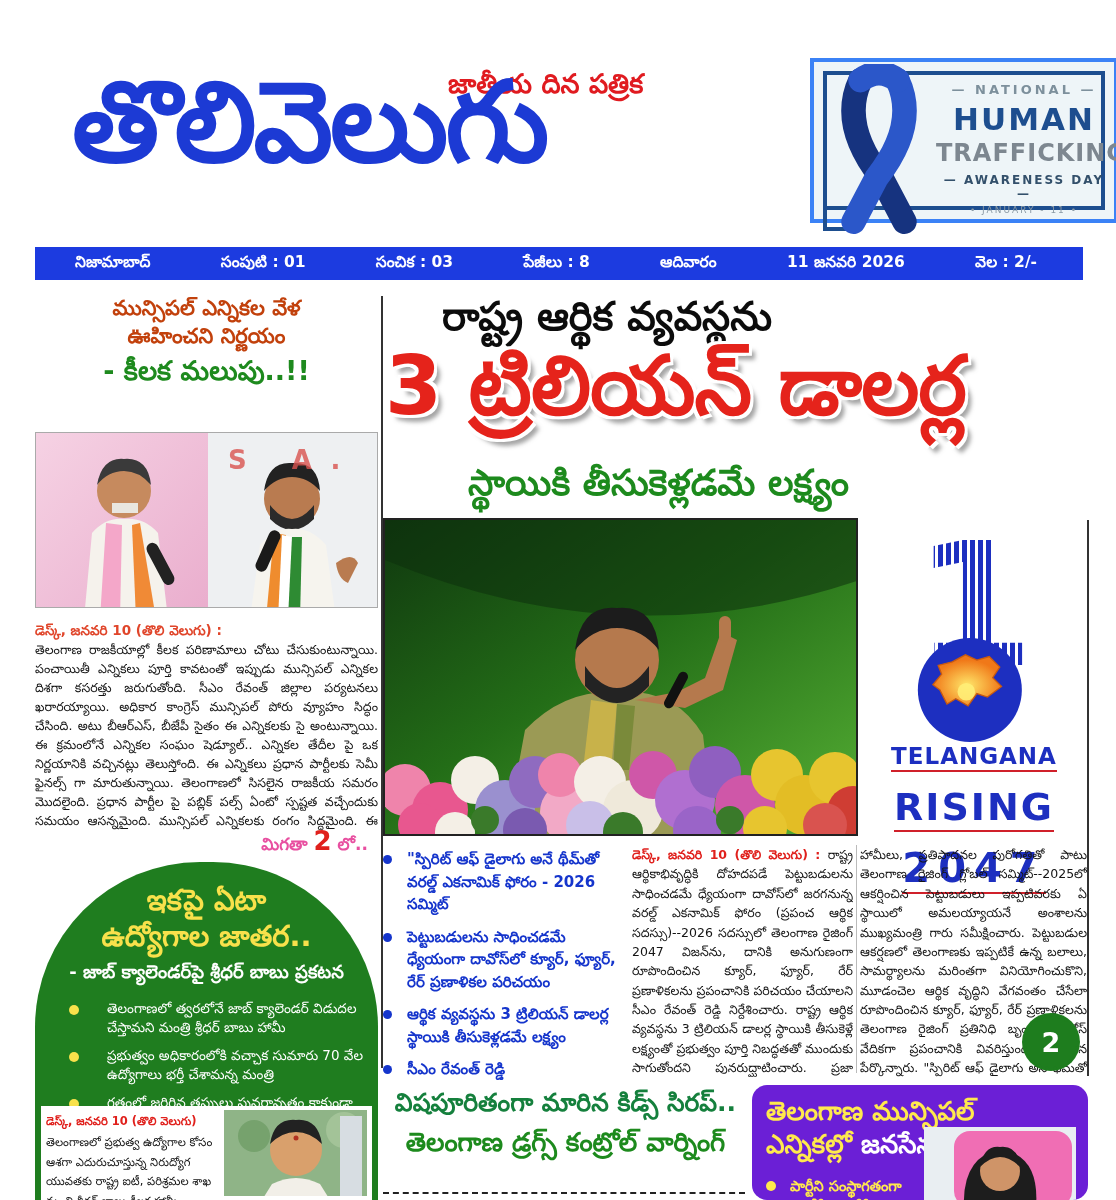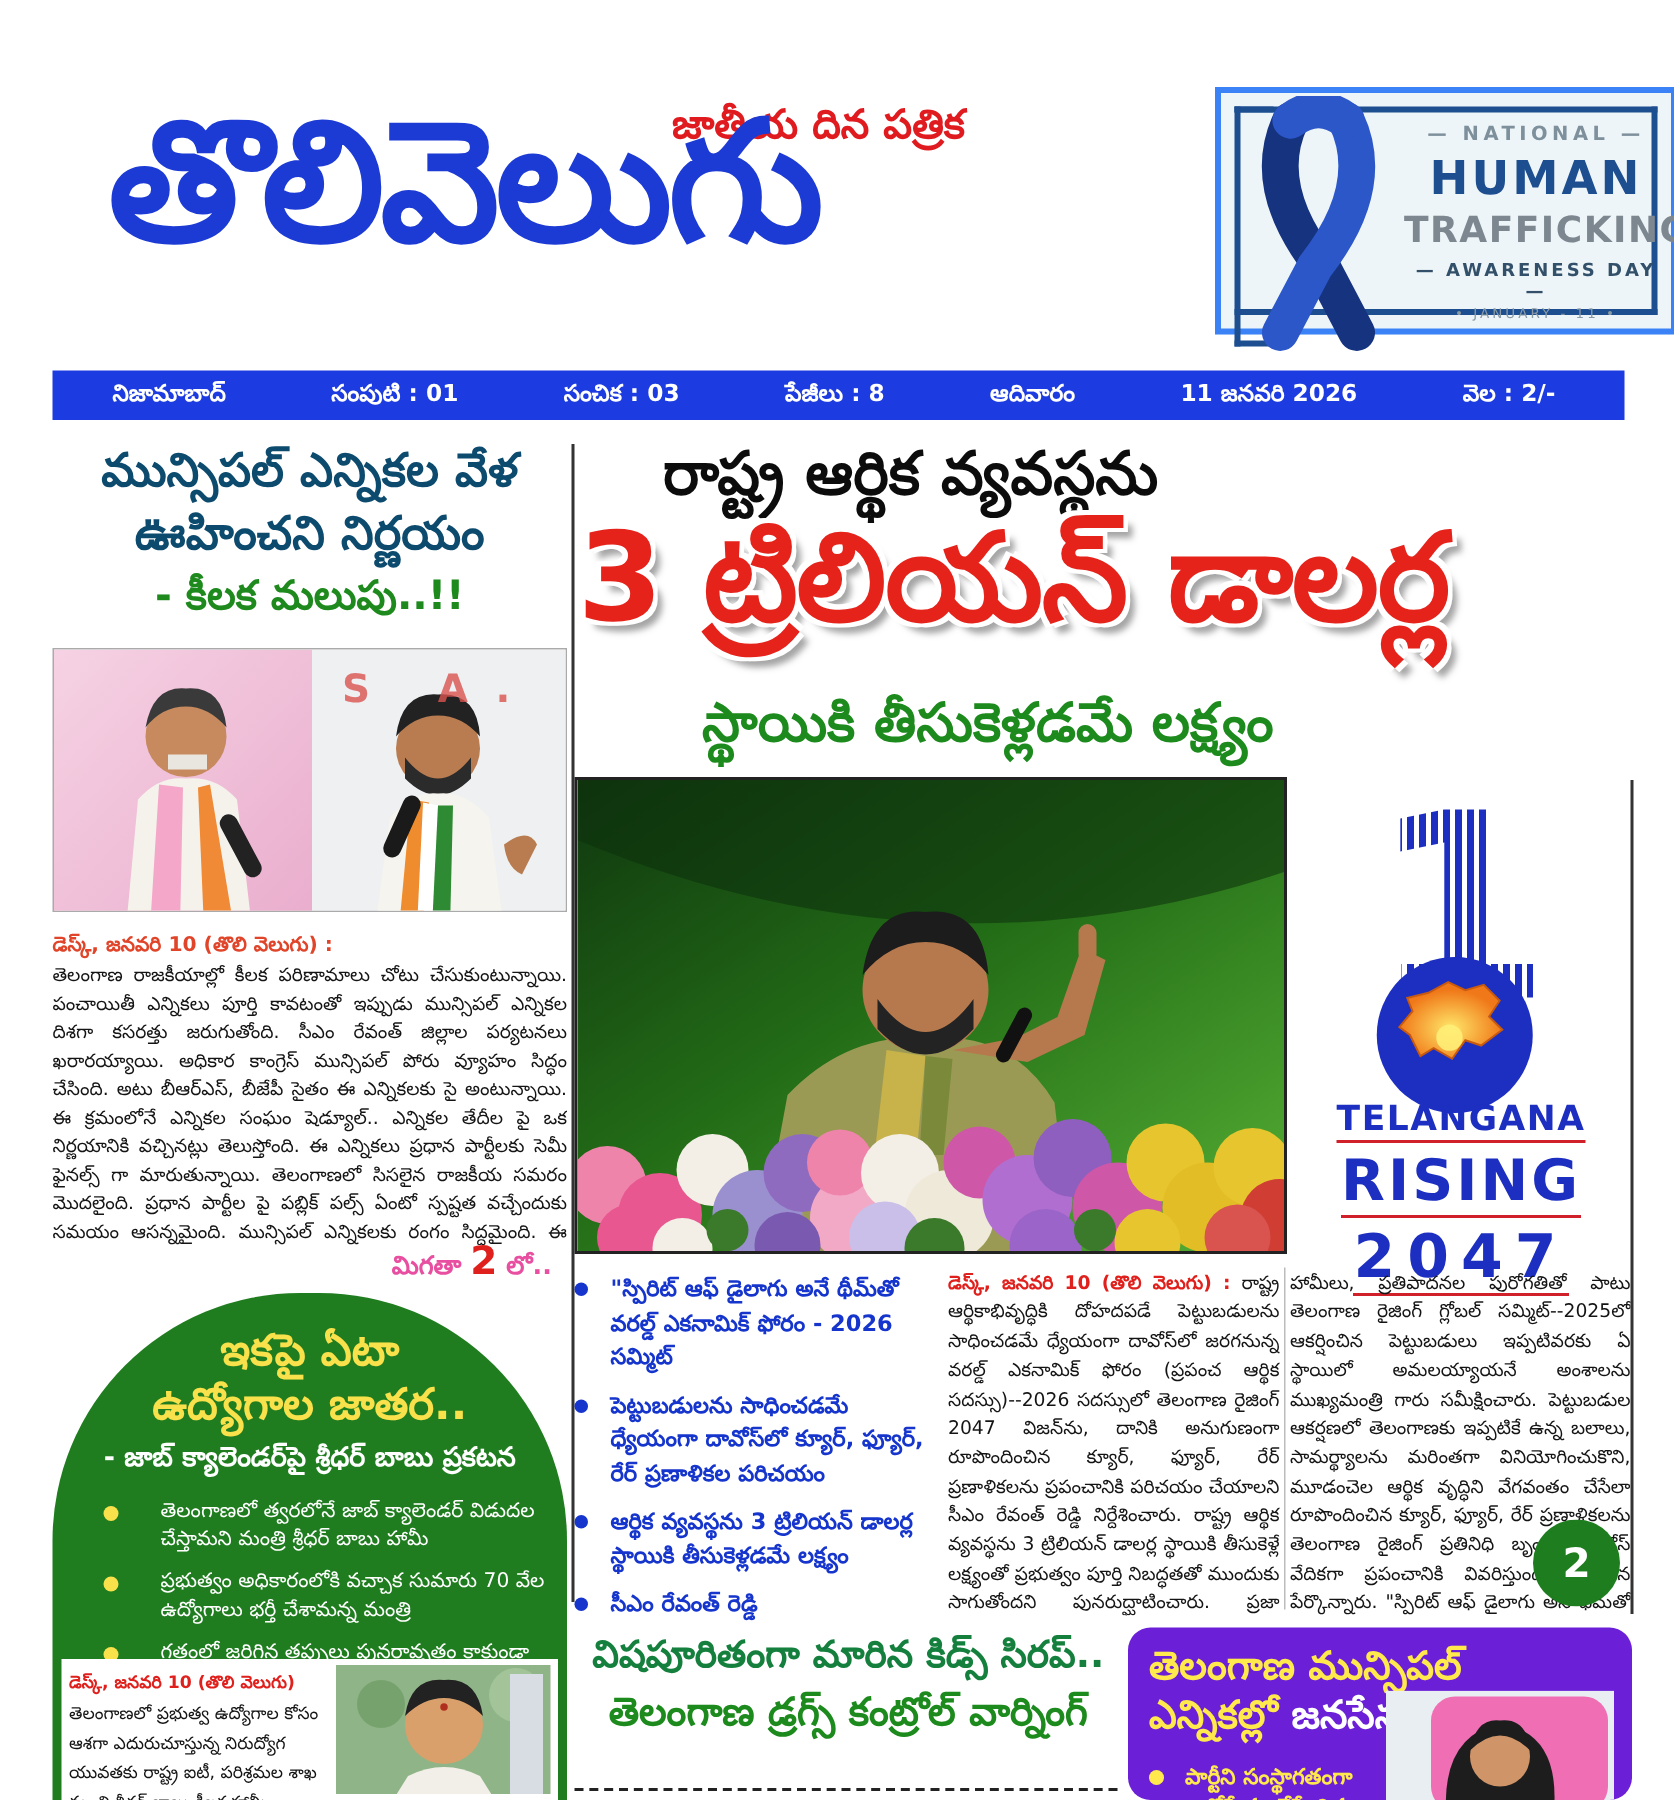--- a/index.html
+++ b/index.html
@@ -23,21 +23,21 @@
   .banner-trafficking { color:#7d8790; font-size:24px; font-weight:900; letter-spacing:1px; margin-top:2px; }
   .banner-awareness { color:#33506b; font-size:12px; font-weight:700; letter-spacing:2px; margin-top:6px; }
   .banner-january { color:#8a9aa5; font-size:9px; letter-spacing:2px; margin-top:4px; }
 
   
   .info-bar { position:absolute; left:35px; top:247px; width:1048px; height:33px; background:#1c3be0; color:#fff; display:flex; align-items:center; justify-content:space-between; padding:0 46px 0 40px; font-size:15.5px; font-weight:bold; }
 
   
   .col-divider { position:absolute; background:#333; width:2px; }
   .left-head { position:absolute; left:35px; top:294px; width:343px; text-align:center; }
-  .left-head .r { color:#0c4a6e; font-size:31px; font-weight:900; line-height:1.35; }
+  .left-head .r { color:#c2410c; font-size:21px; font-weight:900; line-height:1.35; }
   .left-head .g { color:#1e8a1e; font-size:27px; font-weight:900; margin-top:4px; }
   .left-photo { position:absolute; left:35px; top:432px; width:343px; height:176px; border:1px solid #aaa; overflow:hidden; }
   .photo-overlay-text { position:absolute; left:192px; top:12px; color:#d9534f; font-size:26px; font-weight:bold; letter-spacing:18px; opacity:.8; }
   .left-dateline { position:absolute; left:35px; top:622px; color:#e0452a; font-size:13.5px; font-weight:bold; }
   .left-body { position:absolute; left:35px; top:640px; width:343px; height:190px; overflow:hidden; font-size:12.5px; line-height:1.52; color:#141414; text-align:justify; }
   .continued { position:absolute; left:35px; top:826px; width:343px; text-align:right; padding-right:10px; color:#e84fa0; font-size:17px; font-weight:900; }
   .continued .pg { color:#e0201c; font-size:26px; }
 
   
   .jobs-box { position:absolute; left:35px; top:862px; width:343px; height:338px; background:#1f7d1f; border-radius:165px 165px 0 0; overflow:hidden; }
@@ -59,21 +59,21 @@
     text-shadow:-3px -3px 0 #fff,3px -3px 0 #fff,-3px 3px 0 #fff,3px 3px 0 #fff,6px 7px 4px rgba(90,90,90,.55); }
   .lead-subhead { position:absolute; left:468px; top:462px; color:#1d8a1d; font-size:36px; font-weight:700; }
   .lead-photo { position:absolute; left:383px; top:518px; width:475px; height:318px; border:2px solid #222; overflow:hidden; }
 
   
   .tr-logo { position:absolute; left:862px; top:520px; width:224px; height:318px; background:#fff; text-align:center; }
   .tr-one { position:relative; display:inline-block; font-size:172px; font-weight:900; line-height:1; color:transparent;
     background:repeating-linear-gradient(90deg,#1d2fc0 0 5px,#ffffff 5px 8px); -webkit-background-clip:text; background-clip:text; }
   .tr-circle { position:absolute; left:50%; top:118px; transform:translateX(-54%); width:104px; height:104px; border-radius:50%; background:#1d2fc0; display:flex; align-items:center; justify-content:center; }
   .tr-words { position:absolute; left:0; right:0; top:210px; }
-  .tr-w { display:inline-block; color:#1d2fc0; font-weight:900; border-bottom:2px solid #d0202a; padding-bottom:1px; margin-top:3px; }
+  .tr-w { display:inline-block; color:#1d2fc0; font-weight:900; border-bottom:2px solid #d0202a; padding-bottom:1px; margin-top:13px; }
   .tr-w1 { font-size:23px; letter-spacing:1px; }
   .tr-w2 { font-size:38px; letter-spacing:2px; }
   .tr-w3 { font-size:40px; letter-spacing:8px; }
 
   
   .lead-bullets { position:absolute; left:383px; top:848px; width:242px; }
   .lead-bullet { display:flex; gap:15px; margin-bottom:10px; }
   .lead-bullet .dot { flex:0 0 9px; width:9px; height:9px; border-radius:50%; background:#1535cc; margin-top:7px; }
   .lead-bullet .txt { color:#1535cc; font-size:15px; line-height:1.5; font-weight:600; }
   .lead-col1 { position:absolute; left:632px; top:845px; width:221px; height:232px; overflow:hidden; font-size:12.5px; line-height:1.55; text-align:justify; color:#141414; }

